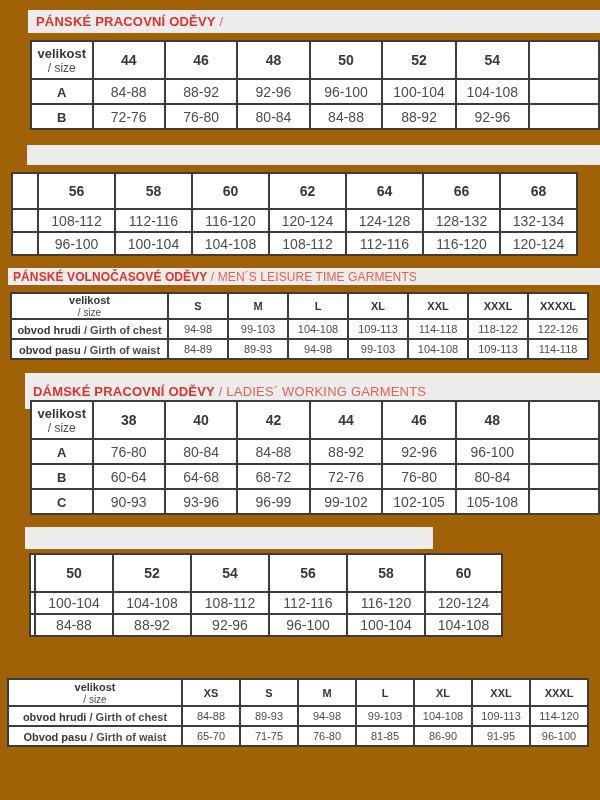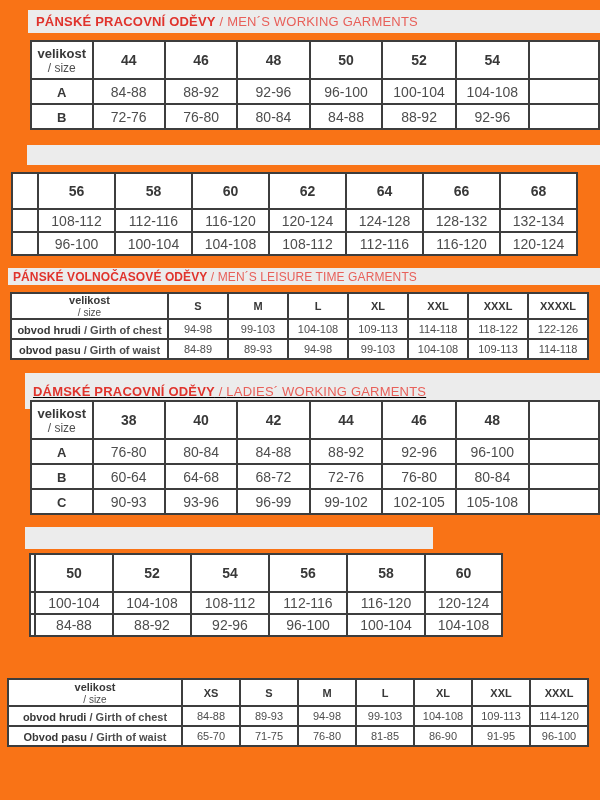--- a/index.html
+++ b/index.html
@@ -1,20 +1,20 @@
 <!DOCTYPE html>
 <html style="--accent-red-bold: #e0332c; --accent-red-light: #e8605a; --bar-grey: #ececec; --table-border: #3d3d3d; --text-dark: #383838; --text-data: #4d4d4d;"><head>
 <meta charset="utf-8">
 <style>
   html, body { margin: 0; padding: 0; background: #ffffff; }
   .page {
     position: relative;
     width: 600px;
     height: 800px;
-    background: #f97316;
+    background: #a16207;
     font-family: "Liberation Sans", "DejaVu Sans", sans-serif;
     overflow: hidden;
   }
 
   
   .bar {
     position: absolute;
     background: var(--bar-grey, #ececec);
     display: flex;
     align-items: center;
@@ -57,21 +57,21 @@
   .t-small th.corner .c-reg  { font-size: 10px; line-height: 11px; }
   .t-small th.rowlab .lb, .t-small th.rowlab .lr { font-size: 11px; }
 
   
   #bar-mens-working   { left: 28px; top: 10px;  right: 0; height: 23px; }
   #wrap-t1            { position: absolute; left: 30px; top: 40px;  width: 570px; overflow: hidden; }
   #bar-empty-a        { left: 27px; top: 145px; right: 0; height: 20px; }
   #t2-pos             { position: absolute; left: 11px; top: 172px; }
   #bar-mens-leisure   { left: 8px;  top: 268px; right: 0; height: 17px; }
   #t3-pos             { position: absolute; left: 10px; top: 292px; }
-  #bar-ladies-working { left: 25px; top: 373px; right: 0; height: 36px; text-decoration: underline; }
+  #bar-ladies-working { left: 25px; top: 373px; right: 0; height: 36px; }
   #wrap-t4            { position: absolute; left: 30px; top: 400px; width: 570px; overflow: hidden; }
   #bar-empty-b        { left: 25px; top: 527px; width: 408px; height: 22px; }
   #t5-pos             { position: absolute; left: 29px; top: 553px; }
   #t6-pos             { position: absolute; left: 7px;  top: 678px; }
 
   
   #t1 tr:first-child > *, #t4 tr:first-child > * { height: 36px; }
   #t1 tr:not(:first-child) > *, #t4 tr:not(:first-child) > * { height: 23px; }
   #t2 tr:first-child > * { height: 34px; }
   #t2 tr:not(:first-child) > * { height: 21px; }
@@ -83,21 +83,20 @@
   #t6 tr:not(:first-child) > * { height: 15px; }
 </style>
 </head>
 <body>
 
 <div class="page">
 
   <div class="bar bar-lg" id="bar-mens-working">
     <span class="cz">PÁNSKÉ PRACOVNÍ ODĚVY</span>
       <span class="sep"> / </span>
-      <span class="en">MEN´S WORKING GARMENTS</span>
   </div>
 
   <div id="wrap-t1">
     <table id="t1" class="t-big">
         <colgroup>
           <col style="width: 63px;">
           <col style="width: 79px;">
           <col style="width: 79px;">
           <col style="width: 79px;">
           <col style="width: 79px;">

